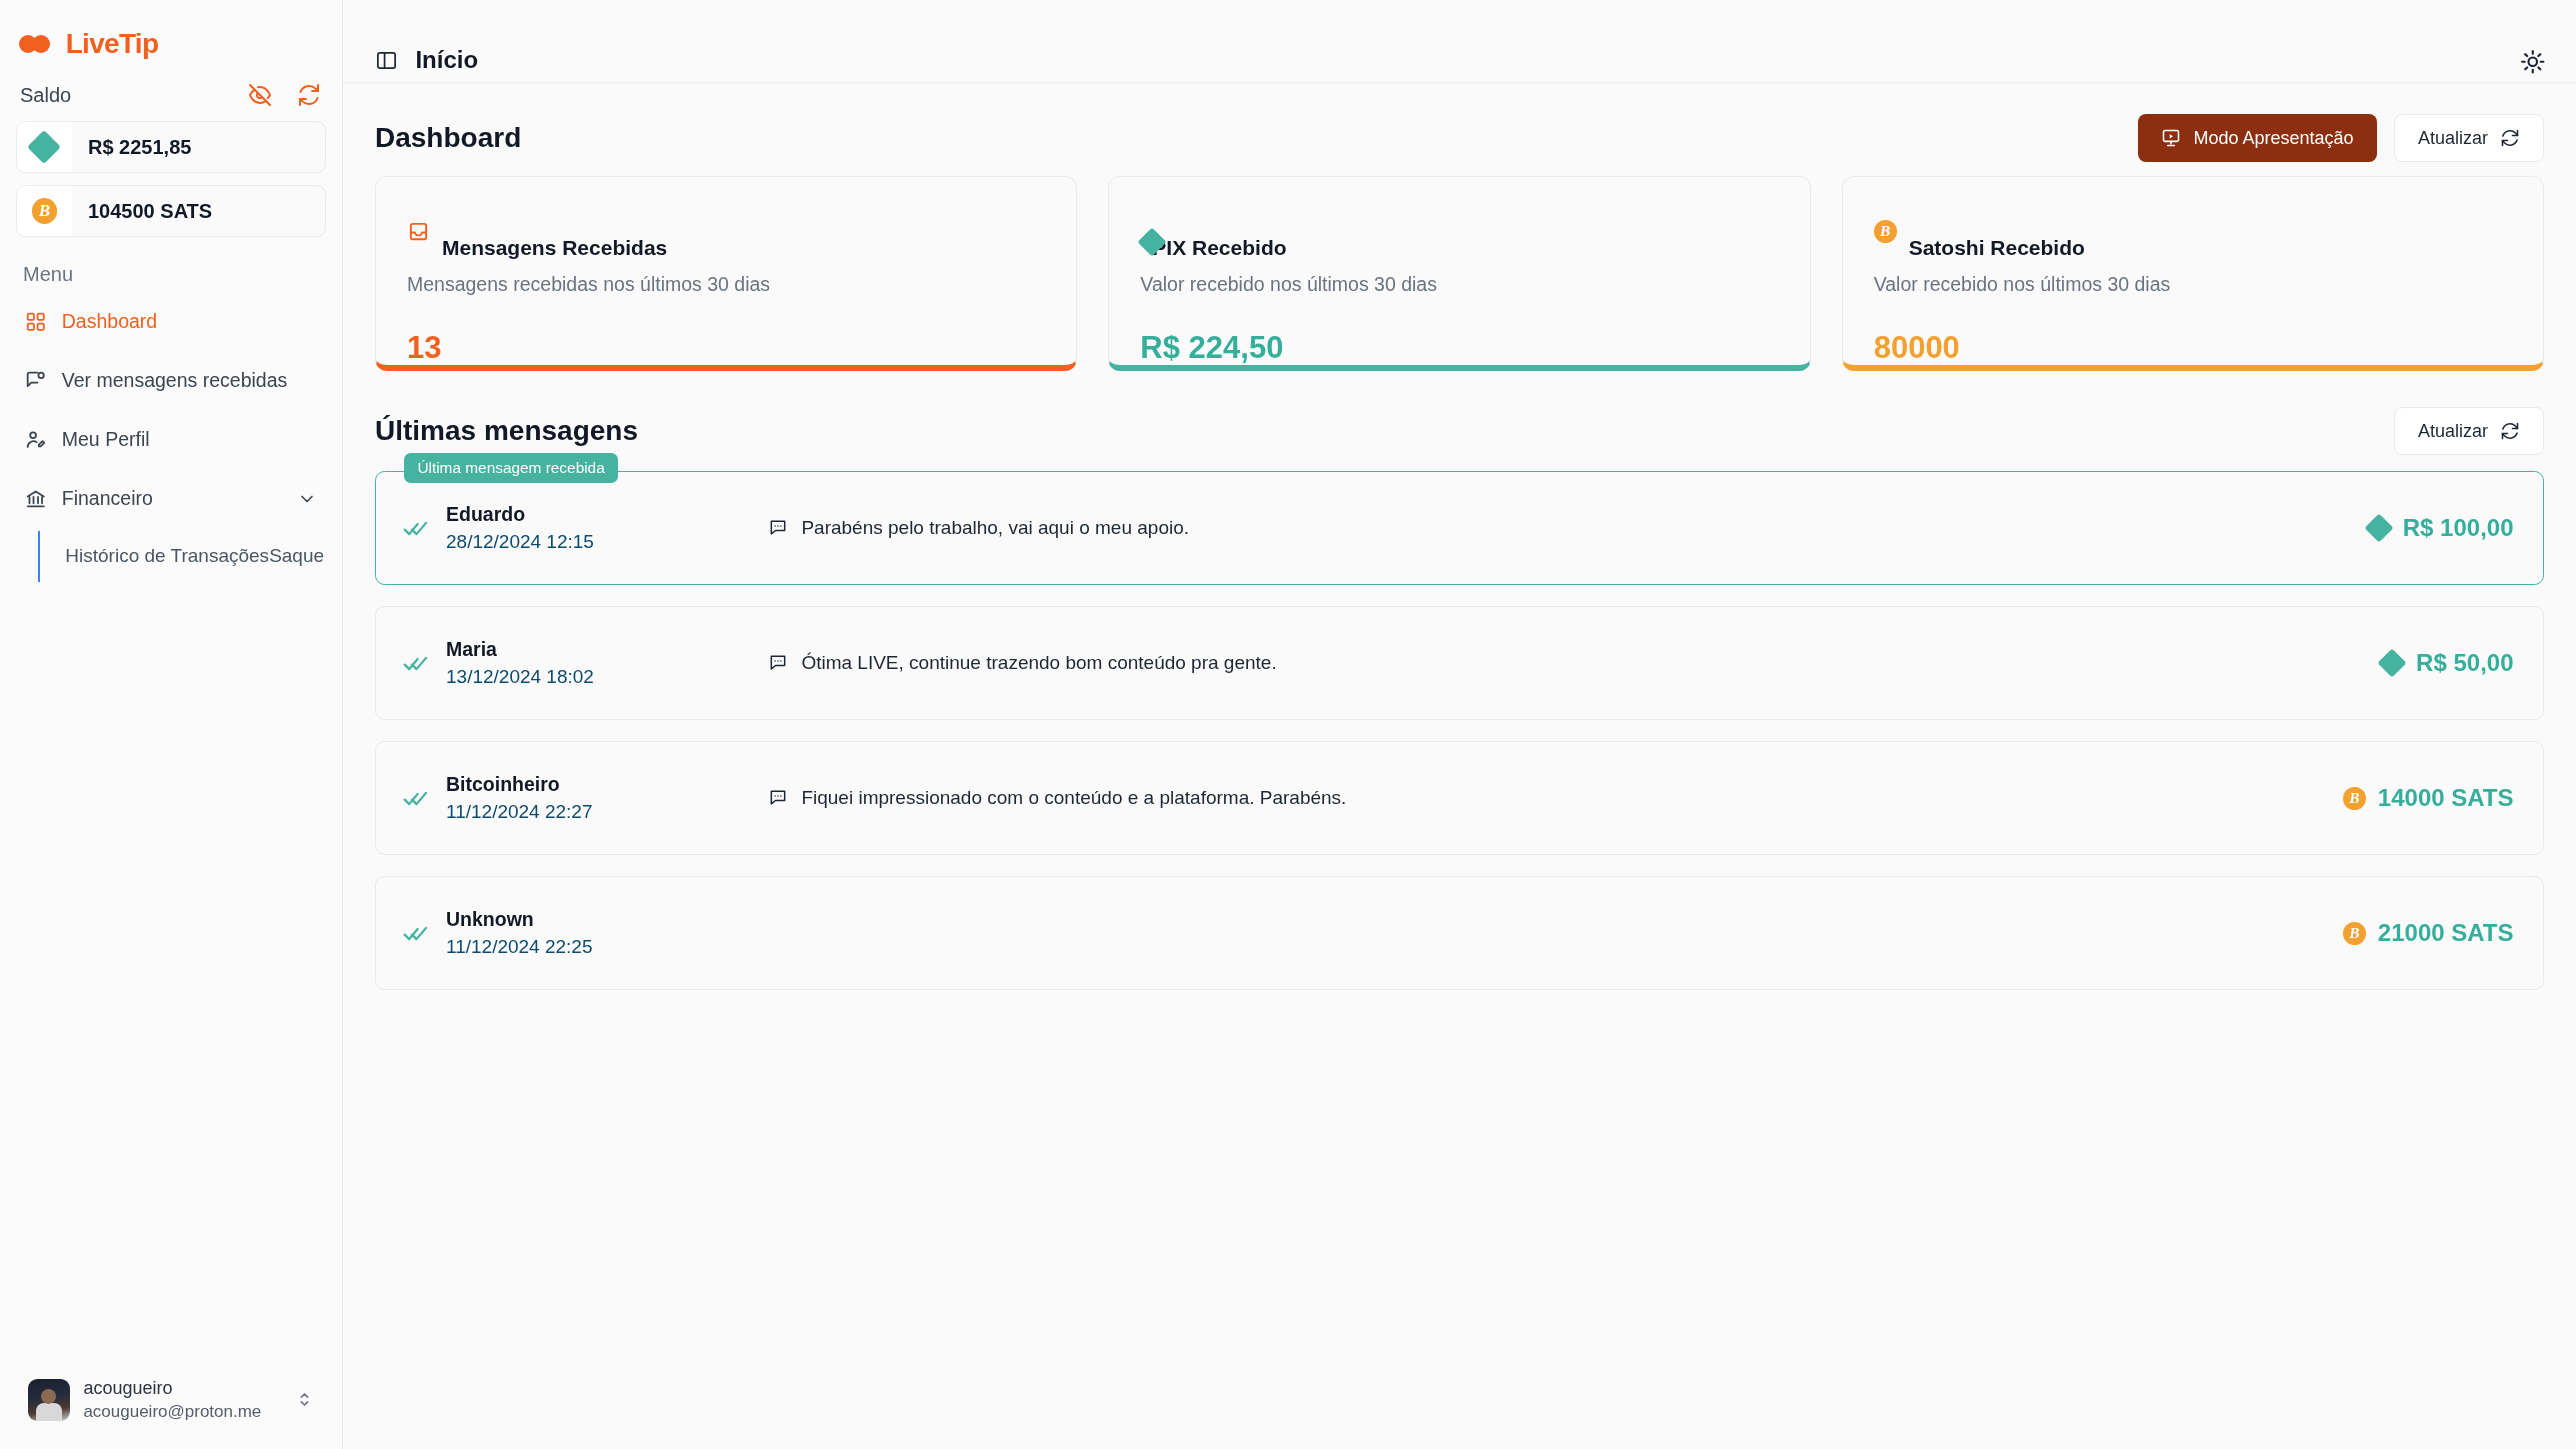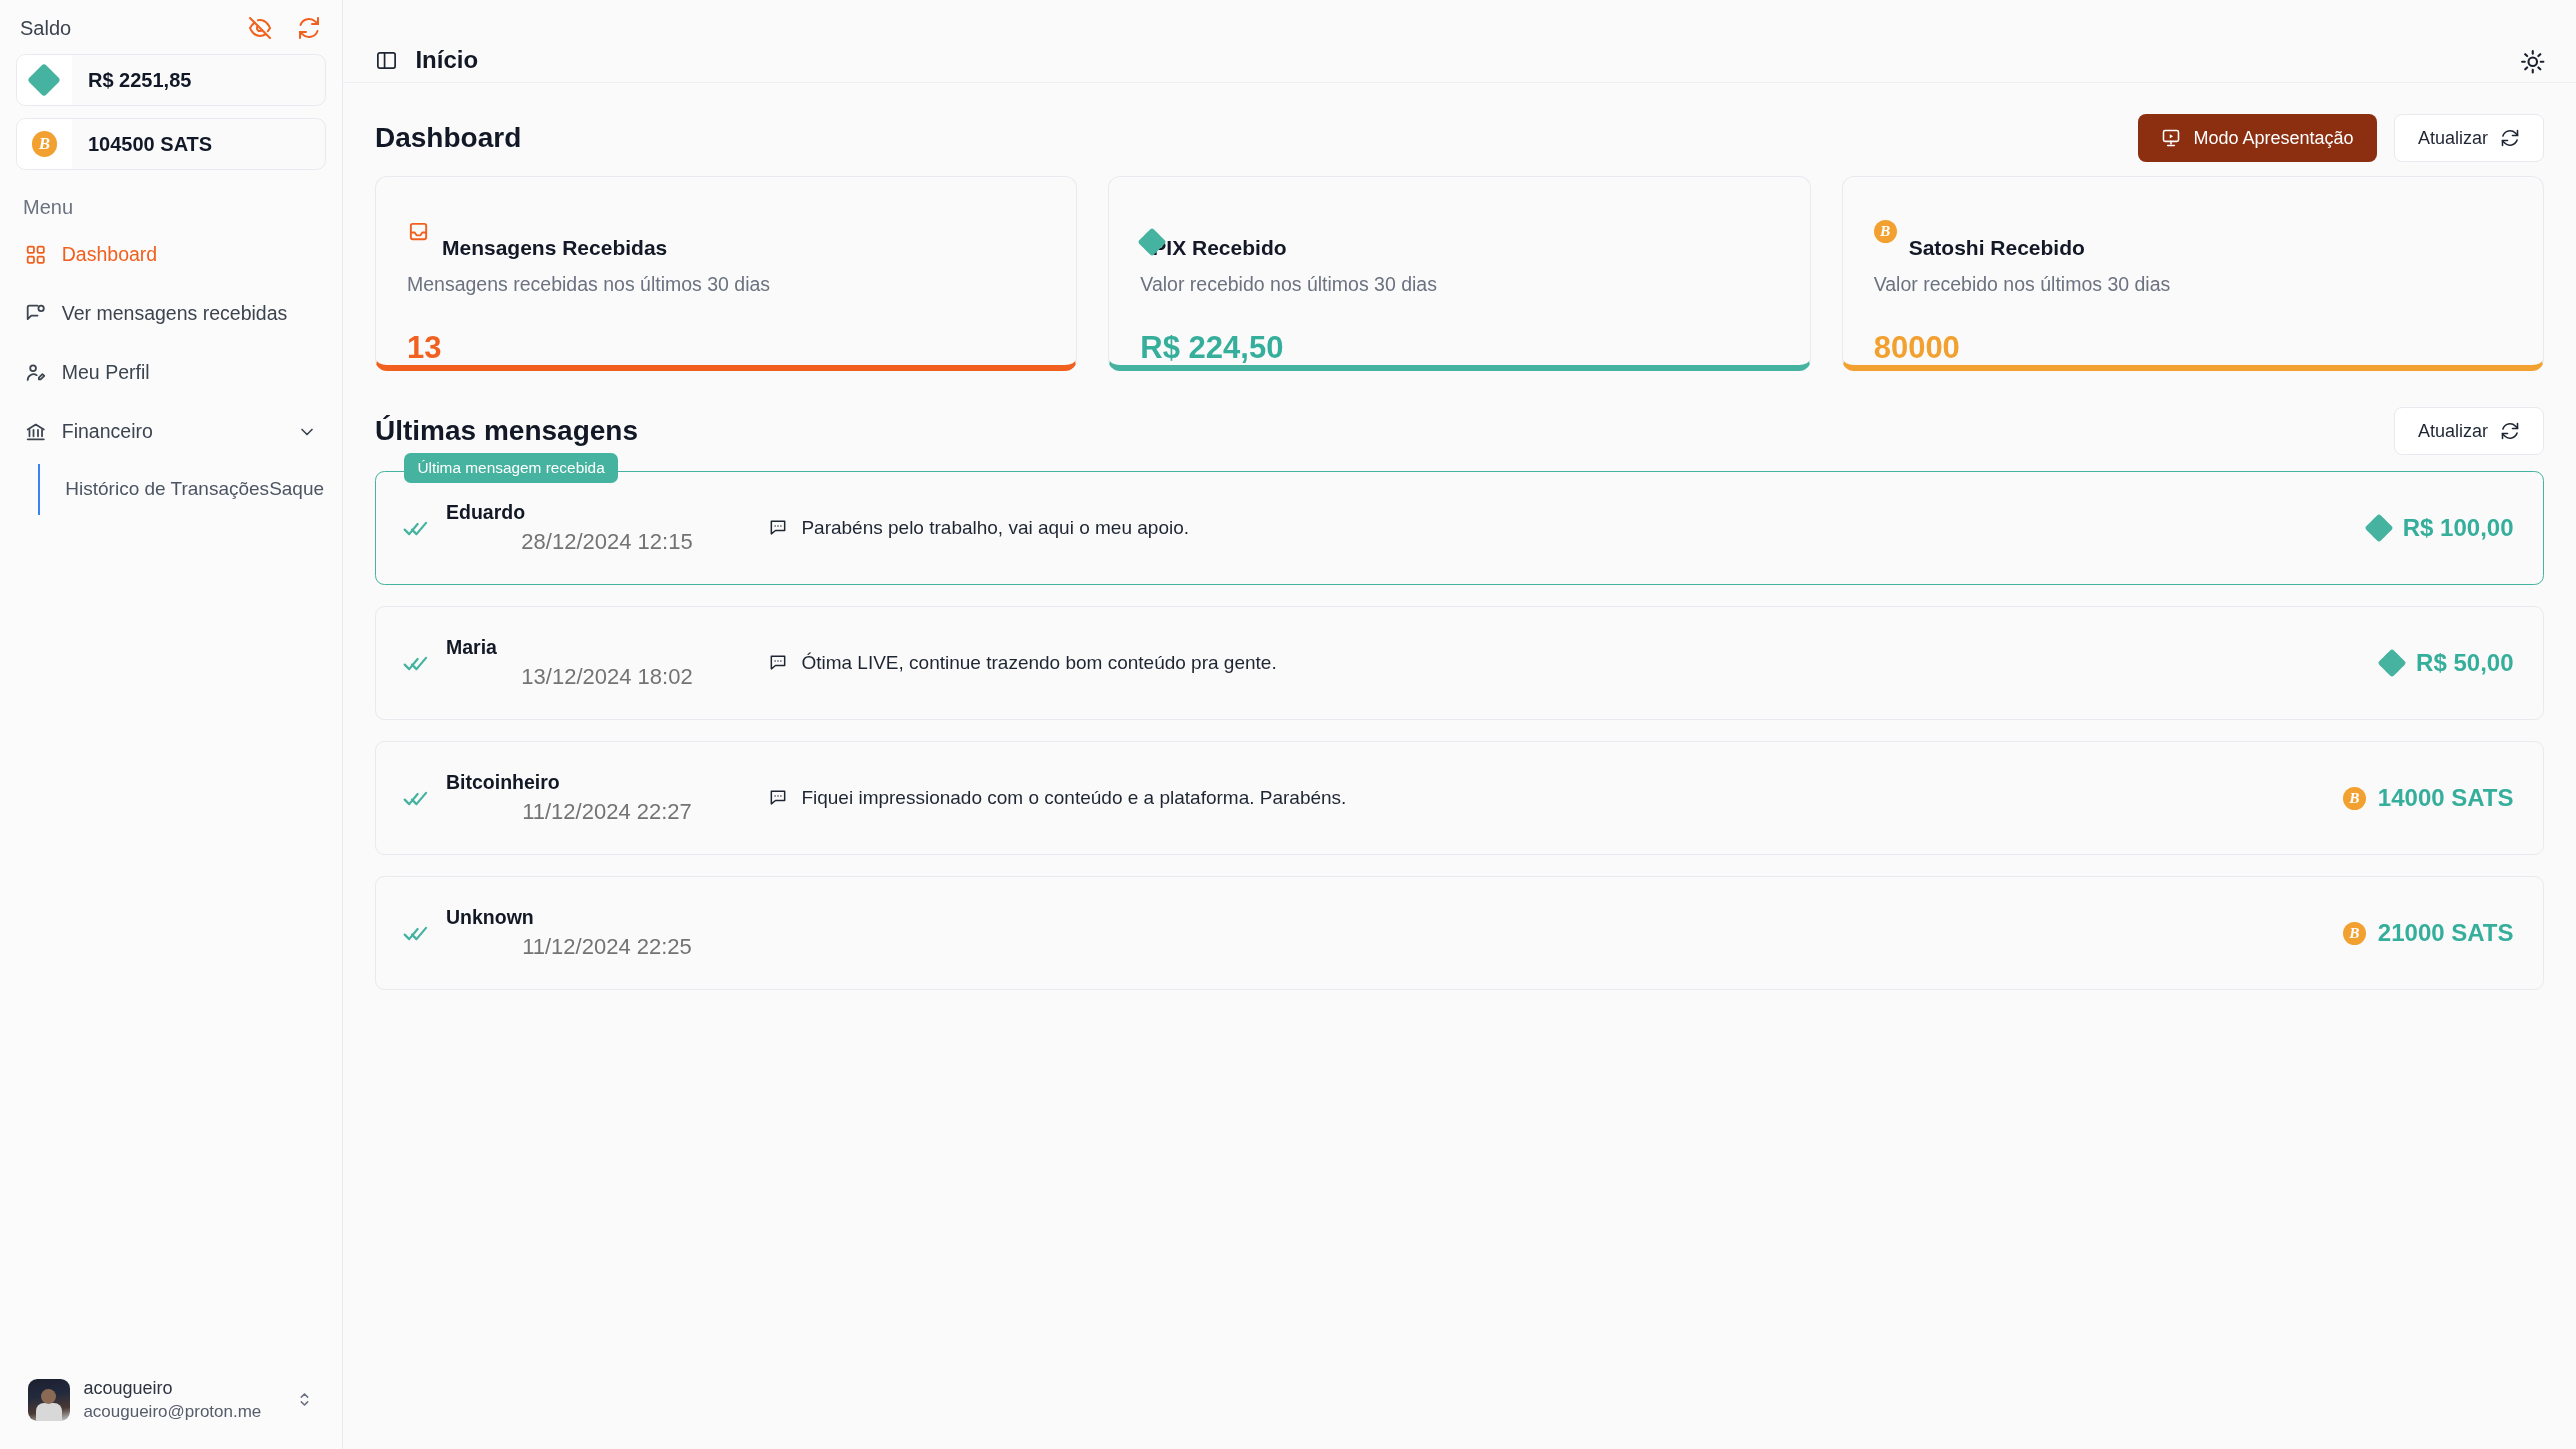--- a/index.html
+++ b/index.html
@@ -186,34 +186,41 @@
   }
   .msg-row.highlight { border-color: #45B3A0; }
   .badge {
     position: absolute; left: 28px; top: -19px;
     background: #45B3A0; color: #ffffff; font-size: 15.4px;
     padding: 6px 13.4px; border-radius: 6.7px; white-space: nowrap; z-index: 3;
   }
   .msg-check { width: 43px; flex: 0 0 43px; display: flex; align-items: center; }
   .msg-who { width: 322px; flex: 0 0 322px; display: flex; flex-direction: column; gap: 5.4px; }
   .msg-name { font-size: 19.5px; font-weight: 700; color: #121826; }
-  .msg-date { font-size: 22px; color: #737373; text-align: center; }
+  .msg-date { font-size: 19px; color: #0c4a6e; }
   .msg-text-wrap { display: flex; align-items: center; gap: 13.4px; flex: 1; }
   .msg-text { font-size: 19px; color: #1f2633; }
   .msg-amount {
     margin-left: auto; display: flex; align-items: center; gap: 12px;
     font-size: 24px; font-weight: 700; color: #35AE9B; white-space: nowrap;
   }
   svg { display: block; }
 </style>
 </head>
 <body>
 
 <aside class="sidebar">
 
+  <div class="logo-wrap">
+    <div class="logo-mark">
+      <span class="c1"></span>
+        <span class="c2"></span>
+    </div>
+    <div class="logo-text">LiveTip</div>
+  </div>
 
   <div class="saldo-head">
     <div class="saldo-label">Saldo</div>
     <div class="saldo-actions">
       <div class="ic-btn">
         <svg width="24" height="24" viewBox="0 0 24 24" fill="none" stroke="#F1601E" stroke-width="2" stroke-linecap="round">
           <path d="M9.9 4.24A9.1 9.1 0 0 1 12 4c7 0 10 8 10 8a18.5 18.5 0 0 1-2.16 3.19"></path>
           <path d="M6.6 6.6A18.5 18.5 0 0 0 2 12s3 8 10 8a9.7 9.7 0 0 0 5.4-1.6"></path>
           <path d="M14.12 14.12a3 3 0 1 1-4.24-4.24"></path>
           <path d="M2 2l20 20"></path>

